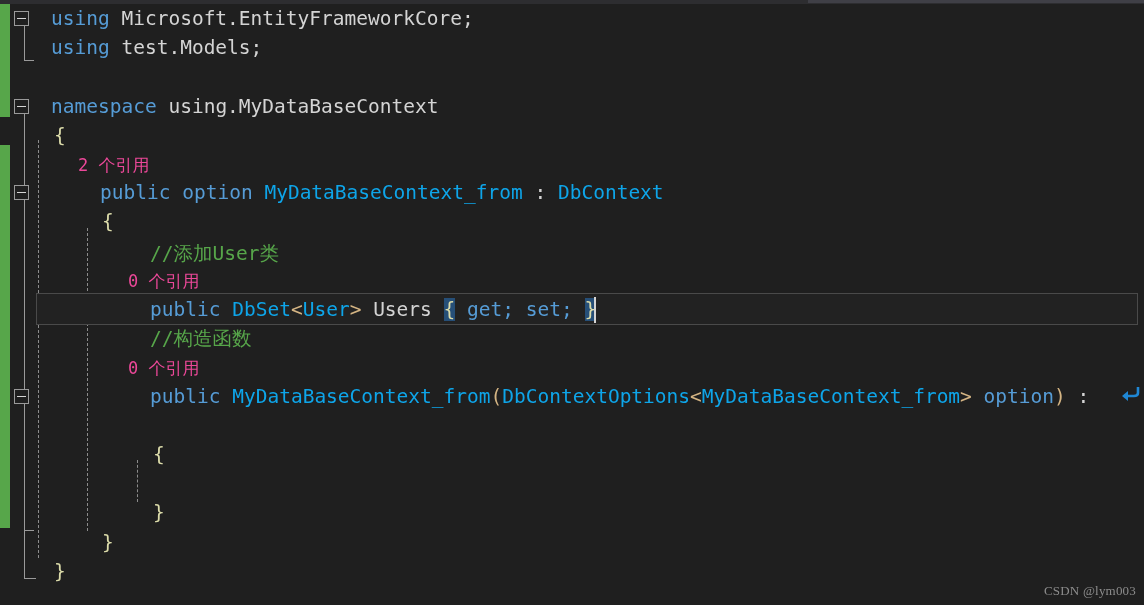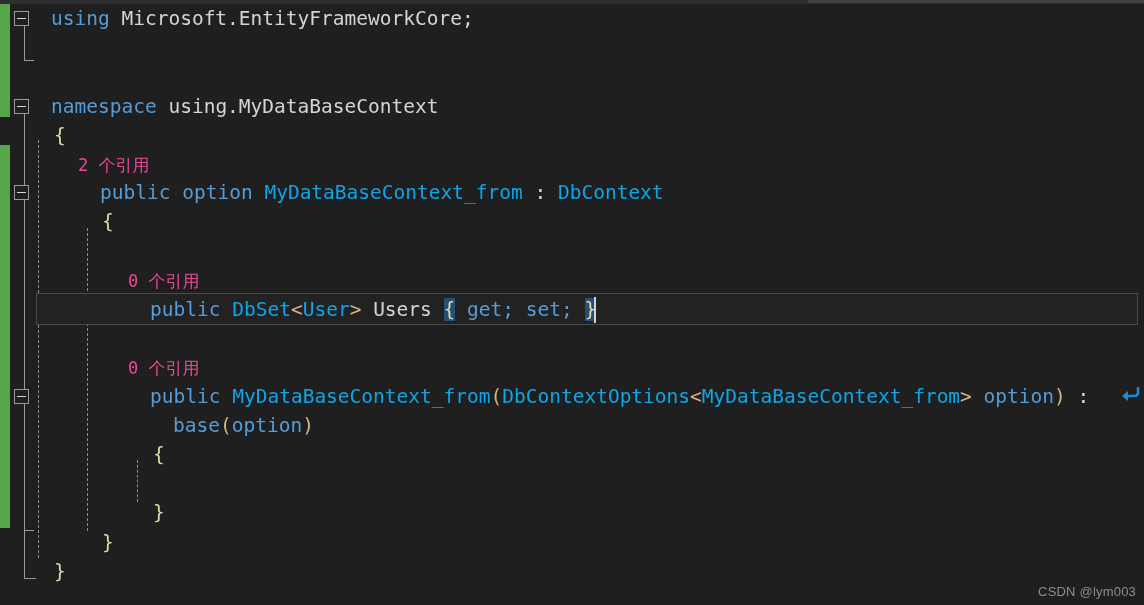--- a/index.html
+++ b/index.html
@@ -141,21 +141,21 @@
     line-height: 1;
     font-family: "DejaVu Sans", sans-serif;
   }
 
   
   .watermark {
     position: absolute;
     right: 8px; bottom: 6px;
     color: #8d8d8d;
     font-size: 13px;
-    font-family: Liberation Sans, sans-serif;
+    font-family: Liberation Serif, serif;
     letter-spacing: 0.2px;
   }
 </style>
 </head>
 <body>
 
 <div id="editor">
 
   <div class="top-strip"></div>
   <div class="top-strip-accent"></div>
@@ -179,51 +179,53 @@
   <div class="guide" style="left:38px; top:140px; height:418px;"></div>
   <div class="guide" style="left:87px; top:228px; height:303px;"></div>
   <div class="guide" style="left:137px; top:460px; height:42px;"></div>
 
   <div class="current-line" style="left:36px; top:293px; width:1102px; height:32px;"></div>
 
   <div class="code-layer">
 
     <div class="line" style="top:4px; left:30px;"><span class="kw">using</span><span> </span><span class="id">Microsoft.EntityFrameworkCore;</span></div>
 
+    <div class="line" style="top:33px; left:30px;"><span class="kw">using</span><span> </span><span class="id">test.Models;</span></div>
 
     <div class="line" style="top:92px; left:30px;"><span class="kw">namespace</span><span> </span><span class="id">using.MyDataBaseContext</span></div>
 
     <div class="line" style="top:121px; left:33px;"><span class="brc">{</span></div>
 
     <div class="codelens" style="top:152px; left:78px;">2 个引用</div>
 
     <div class="line" style="top:178px; left:79px;"><span class="kw">public</span><span> </span><span class="kw">option</span><span> </span><span class="typ">MyDataBaseContext_from</span><span> </span><span class="pun">:</span><span> </span><span class="typ">DbContext</span></div>
 
     <div class="line" style="top:207px; left:81px;"><span class="brc">{</span></div>
 
+    <div class="line cmt" style="top:239px; left:129px;">//添加User类</div>
 
     <div class="codelens" style="top:268px; left:128px;">0 个引用</div>
 
     <div class="line" style="top:295px; left:129px;"><span class="kw">public</span><span> </span><span class="typ">DbSet</span><span class="ang">&lt;</span><span class="typ">User</span><span class="ang">&gt;</span><span> </span><span class="id">Users</span><span> </span><span class="hlb">{</span><span> </span><span class="kw">get;</span><span> </span><span class="kw">set;</span><span> </span><span class="hlb">}</span></div>
 
     <div class="caret" style="left:594px; top:297px; height:26px;"></div>
 
+    <div class="line cmt" style="top:324px; left:129px;">//构造函数</div>
 
     <div class="codelens" style="top:355px; left:128px;">0 个引用</div>
 
     <div class="line" style="top:382px; left:129px;"><span class="kw">public</span><span> </span><span class="typ">MyDataBaseContext_from</span><span class="par">(</span><span class="typ">DbContextOptions</span><span class="ang">&lt;</span><span class="typ">MyDataBaseContext_from</span><span class="ang">&gt;</span><span> </span><span class="kw">option</span><span class="par">)</span><span> </span><span class="pun">:</span></div>
 
     <div class="wrap-glyph" style="left:1118px; top:383px;">
       <svg width="22" height="22" viewBox="0 0 22 22">
         <path d="M20 4 L20 10 Q20 13 16 13 L6 13" stroke="#1f87d4" stroke-width="2.6" fill="none"></path>
         <path d="M10 8 L4 13 L10 18 Z" fill="#1f87d4"></path>
       </svg>
     </div>
 
-    <div class="line" style="top:411px; left:152px;"><span class="kw">base</span><span class="par">(</span><span class="kw">option</span><span class="par">)</span></div>
 
     <div class="line" style="top:440px; left:132px;"><span class="brc">{</span></div>
 
     <div class="line" style="top:498px; left:132px;"><span class="brc">}</span></div>
 
     <div class="line" style="top:528px; left:81px;"><span class="brc">}</span></div>
 
     <div class="line" style="top:557px; left:33px;"><span class="brc">}</span></div>
 
   </div>

